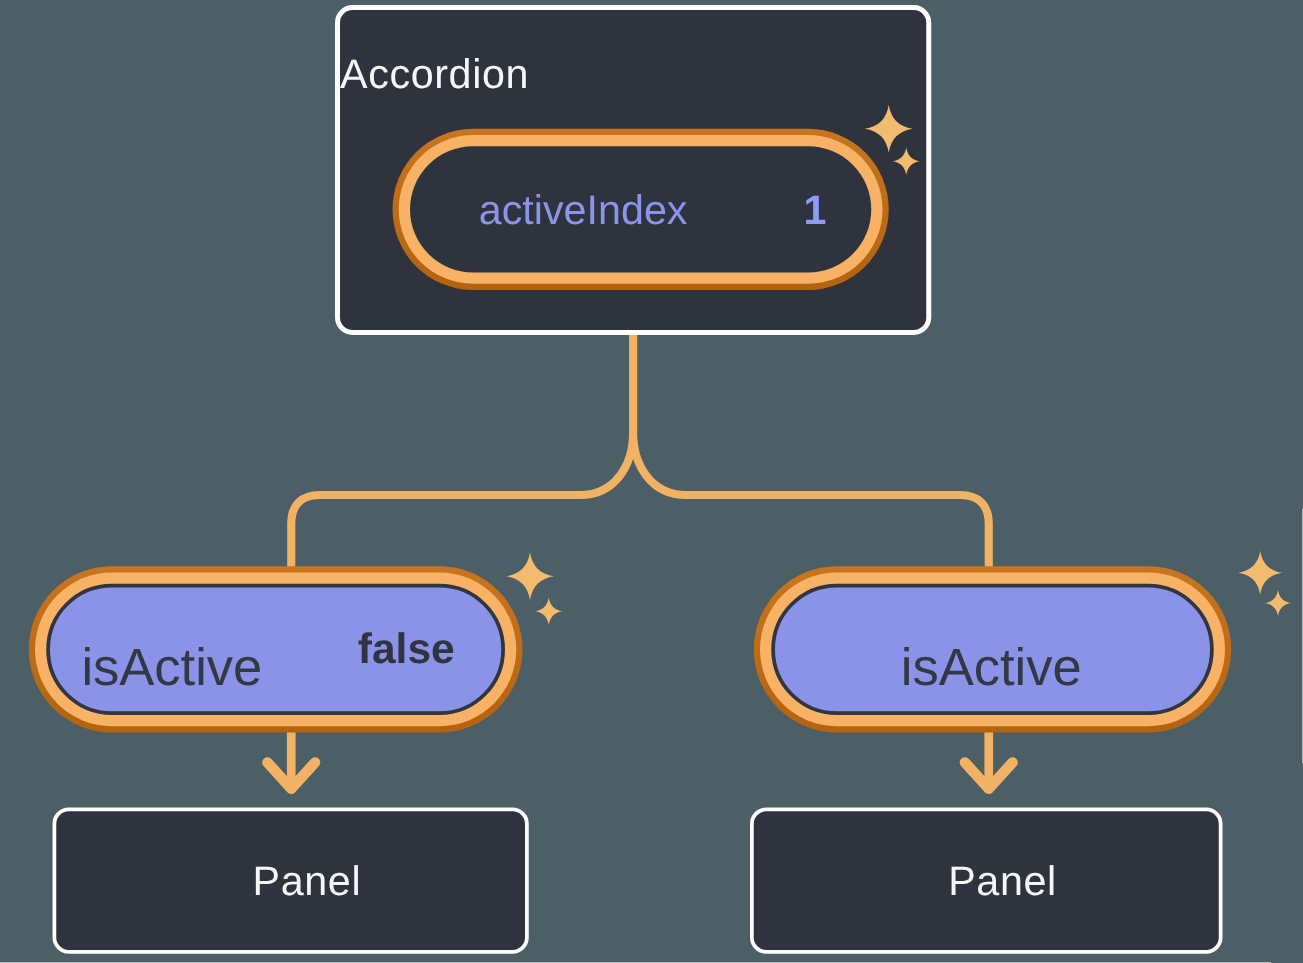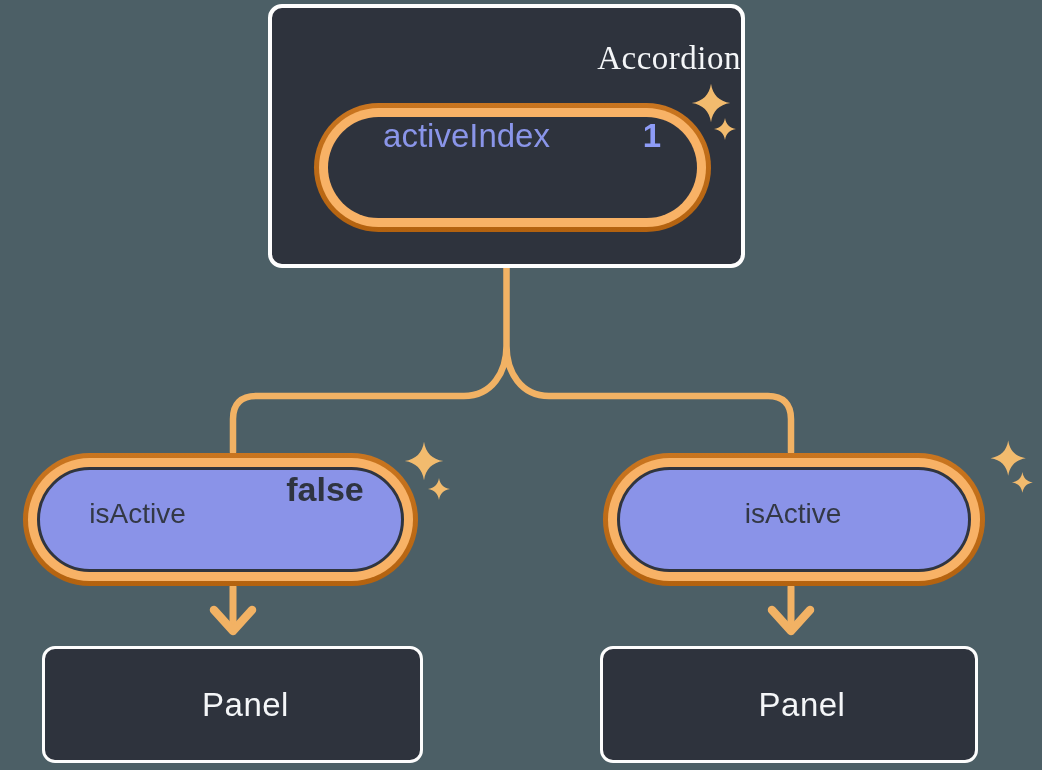--- a/index.html
+++ b/index.html
@@ -8,51 +8,51 @@
     background:#4C5F66;
     font-family:"Liberation Sans","DejaVu Sans",sans-serif;
   }
   
   .card{
     position:absolute;box-sizing:border-box;
     background:#2E333D;border:4px solid #FEFEFE;border-radius:14px;
     z-index:2;
   }
   .card-title{
-    position:absolute;left:0;right:0;text-align:right;
-    color:#F4F6F8;font-size:33px;font-weight:500;letter-spacing:.5px;font-family:Liberation Serif, serif;
+    position:absolute;left:0;right:0;text-align:left;
+    color:#F4F6F8;font-size:33px;font-weight:500;letter-spacing:.5px;
   }
   .panel-card{
     position:absolute;box-sizing:border-box;z-index:2;
     background:#2E333D;border:3px solid #FDFDFD;border-radius:13px;
     display:flex;align-items:center;justify-content:center;
     color:#F4F6F8;font-size:33px;font-weight:500;letter-spacing:.5px;padding-left:26px;
   }
   
   .pill-outer{
     position:absolute;box-sizing:border-box;border-radius:999px;
     background:linear-gradient(180deg,#C9751F 0%,#B3620F 100%);
     padding:5px;z-index:3;
   }
   .pill-mid{
     height:100%;box-sizing:border-box;border-radius:999px;
     background:#F8B266;padding:9px;
   }
   .pill-inner{
     height:100%;box-sizing:border-box;border-radius:999px;
-    display:flex;align-items:flex-start;overflow:hidden;
+    display:flex;align-items:center;overflow:hidden;
   }
   .pill-inner.dark{background:#2E333D;}
   .pill-inner.purple{background:#8A93E8;border:3px solid #30353F;}
   .pill-label{flex:1;display:flex;align-items:center;justify-content:center;}
   .pill-value{display:flex;align-items:center;justify-content:center;font-weight:700;}
   .state-pill .pill-label{color:#8A95E9;font-size:33px;}
   .state-pill .pill-value{color:#8E9CF7;font-size:33px;width:90px;}
   .state-pill .pill-divider{width:2px;background:#E7A458;}
-  .prop-pill .pill-label{color:#333845;font-size:28px;margin-top:28px;}
+  .prop-pill .pill-label{color:#333845;font-size:42px;margin-top:28px;}
   .prop-pill .pill-value{color:#2F3440;font-size:34px;width:152px;margin-left:12px;}
   .prop-pill .pill-divider{width:2px;background:#3A3F4A;}
   .overlay{position:absolute;left:0;top:0;z-index:1;}
   .sparkle{position:absolute;z-index:4;}
 </style>
 </head>
 <body>
 
 <div class="canvas">
 

